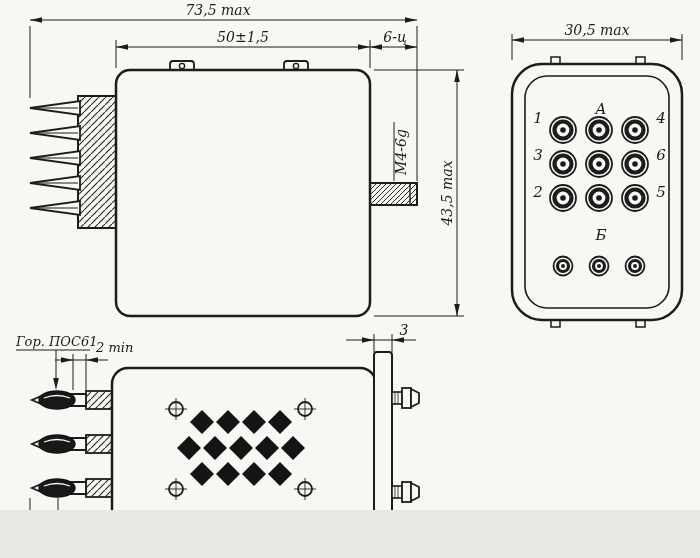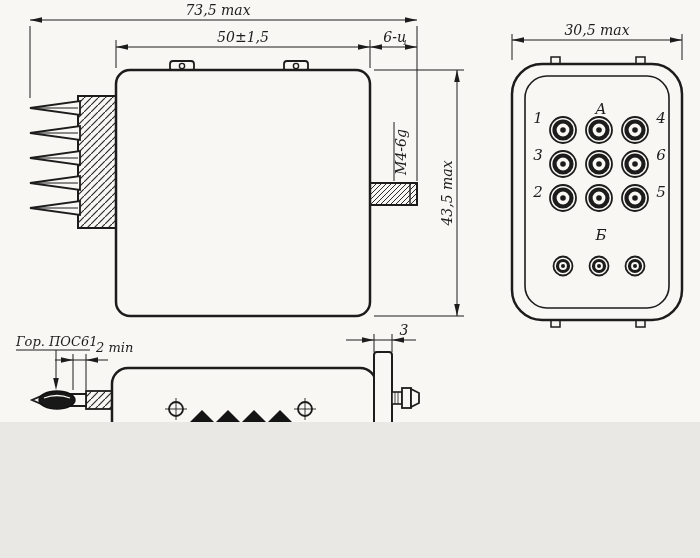--- a/index.html
+++ b/index.html
@@ -1,17 +1,17 @@
 <!DOCTYPE html>
 <html><head>
 <meta charset="utf-8">
 <style>
   html, body { margin: 0; padding: 0; background: #e9e8e4; }
   .page {
-    width: 700px; height: 422px; background: #f8f7f3;
+    width: 700px; height: 510px; background: #f8f7f3;
     position: relative; overflow: hidden;
   }
   svg text {
     fill: #1c1c1c;
     font-family: "DejaVu Serif", "Liberation Serif", serif;
     font-style: italic;
   }
   .dim  { font-size: 14px; }
   .dim-sm { font-size: 13px; }
   .lbl  { font-size: 15px; }

